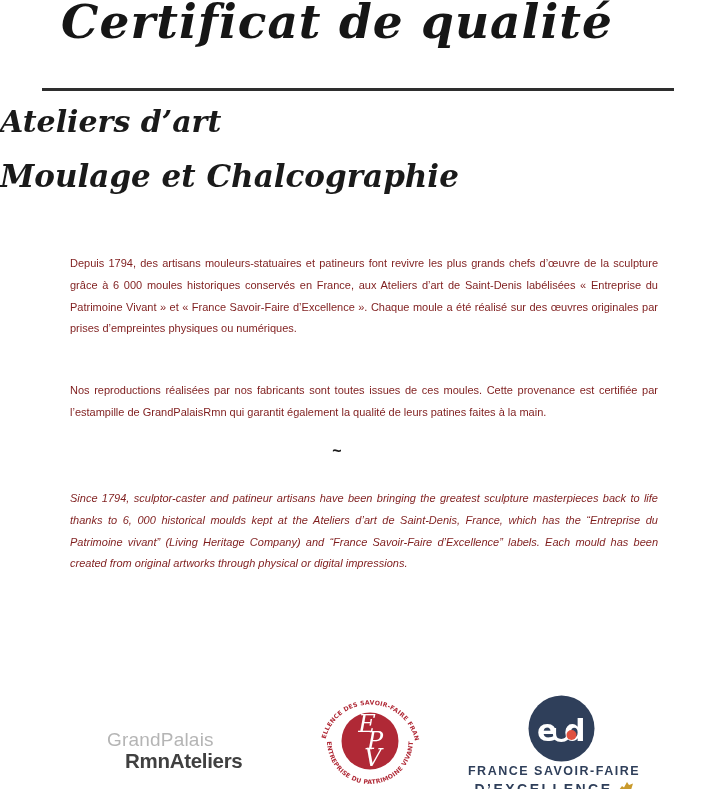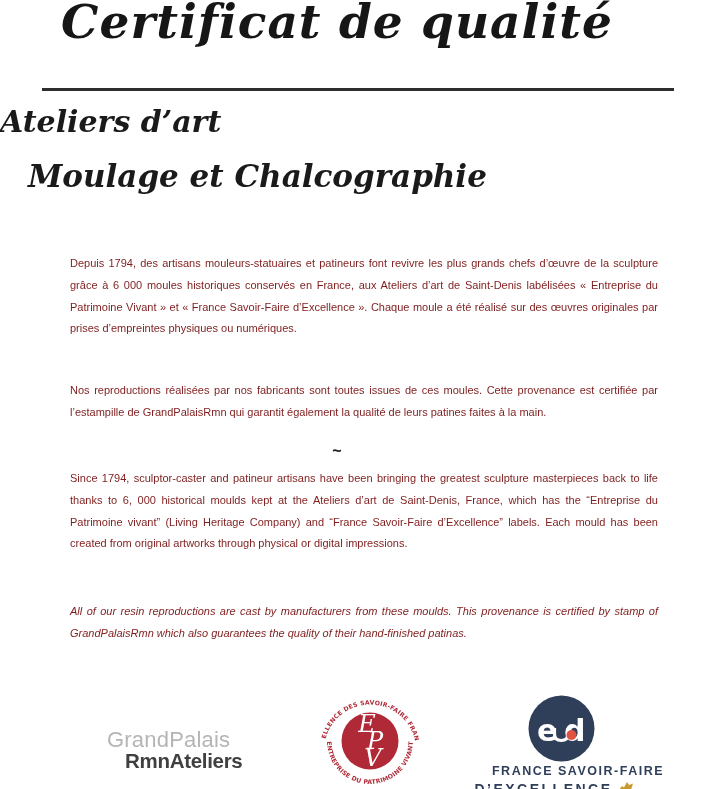--- a/index.html
+++ b/index.html
@@ -36,65 +36,65 @@
     position: absolute;
     left: 0; width: 100%;
     text-align: left;
     font-family: "DejaVu Serif", serif;
     font-style: italic;
     font-weight: 700;
     color: #1a1a1a;
     white-space: nowrap;
   }
   .subtitle-1 { top: 104px; font-size: 30px; }
-  .subtitle-2 { top: 158px; font-size: 31px; padding-left: 28px; }
+  .subtitle-2 { top: 158px; font-size: 31px; }
   .para {
     position: absolute;
     left: 70px; width: 588px;
     margin: 0;
     text-align: justify;
     font-size: 11px;
     line-height: 21.8px;
     color: #7f1d1d;
   }
   .p-fr1 { top: 253px; }
   .p-fr2 { top: 380px; }
-  .p-en1 { top: 468px; }
+  .p-en1 { top: 488px; font-style: italic; }
   .p-en2 { top: 601px; font-style: italic; }
   .tilde {
     position: absolute;
     top: 442px; left: 0; width: 100%;
     text-align: center;
     font-size: 16px;
     font-weight: 700;
     color: #1c1c1c;
   }
   
   .gp-logo { position: absolute; left: 107px; top: 729px; }
   .gp-line1 {
-    font-size: 22px; line-height: 21px;
+    font-size: 19px; line-height: 21px;
     letter-spacing: 0.2px;
     color: #b5b5b5;
     white-space: nowrap;
   }
   .gp-line2 {
     font-size: 20.5px; line-height: 21px;
     font-weight: 700;
     letter-spacing: -0.3px;
     color: #404040;
     margin-left: 18px;
     white-space: nowrap;
   }
   
   .epv-svg { position: absolute; left: 318px; top: 687px; width: 104px; height: 104px; }
   
   .ed-svg { position: absolute; left: 528px; top: 695px; width: 67px; height: 67px; }
   .fsf-line1 {
     position: absolute; left: 444px; top: 764px; width: 220px;
-    text-align: right;
+    text-align: center;
     font-size: 12.5px; font-weight: 700;
     letter-spacing: 1.5px;
     color: #2f3f5a;
     white-space: nowrap;
   }
   .fsf-line2 {
     position: absolute; left: 444px; top: 781px; width: 220px;
     display: flex; justify-content: center; align-items: flex-start; gap: 5px;
     font-size: 14px; font-weight: 700;
     letter-spacing: 2.5px;
@@ -113,21 +113,20 @@
 
   <div class="subtitle subtitle-1">Ateliers d’art</div>
   <div class="subtitle subtitle-2">Moulage et Chalcographie</div>
 
   <p class="para p-fr1">Depuis 1794, des artisans mouleurs-statuaires et patineurs font revivre les plus grands chefs d’œuvre de la sculpture grâce à 6 000 moules historiques conservés en France, aux Ateliers d’art de Saint-Denis labélisées « Entreprise du Patrimoine Vivant » et « France Savoir-Faire d’Excellence ». Chaque moule a été réalisé sur des œuvres originales par prises d’empreintes physiques ou numériques.</p>
   <p class="para p-fr2">Nos reproductions réalisées par nos fabricants sont toutes issues de ces moules. Cette provenance est certifiée par l’estampille de GrandPalaisRmn qui garantit également la qualité de leurs patines faites à la main.</p>
 
   <div class="tilde">~</div>
 
   <p class="para p-en1">Since 1794, sculptor-caster and patineur artisans have been bringing the greatest sculpture masterpieces back to life thanks to 6, 000 historical moulds kept at the Ateliers d’art de Saint-Denis, France, which has the “Entreprise du Patrimoine vivant” (Living Heritage Company) and “France Savoir-Faire d’Excellence” labels. Each mould has been created from original artworks through physical or digital impressions.</p>
-  <p class="para p-en2">All of our resin reproductions are cast by manufacturers from these moulds. This provenance is certified by stamp of GrandPalaisRmn which also guarantees the quality of their hand-finished patinas.</p>
 
   <div class="gp-logo">
     <div class="gp-line1">GrandPalais</div>
     <div class="gp-line2">RmnAteliers</div>
   </div>
 
   <svg class="epv-svg" viewBox="0 0 104 104" aria-hidden="true">
     <defs>
       <path id="epvArcTop" d="M 7 54 A 46 46 0 0 1 97 54" fill="none"></path>
       <path id="epvArcBottom" d="M 9 54 A 43 43 0 0 0 95 54" fill="none"></path>

